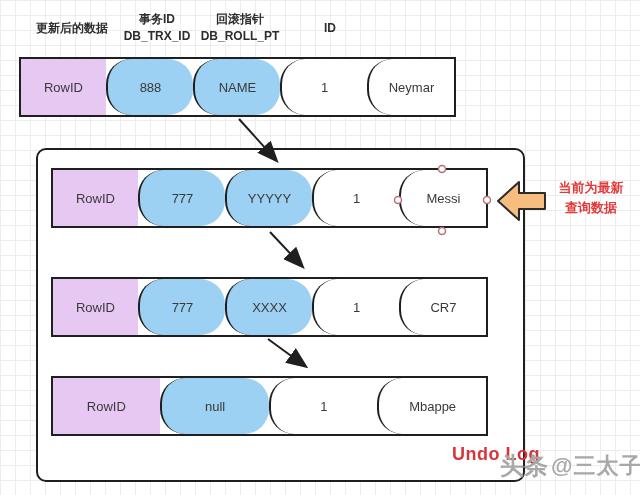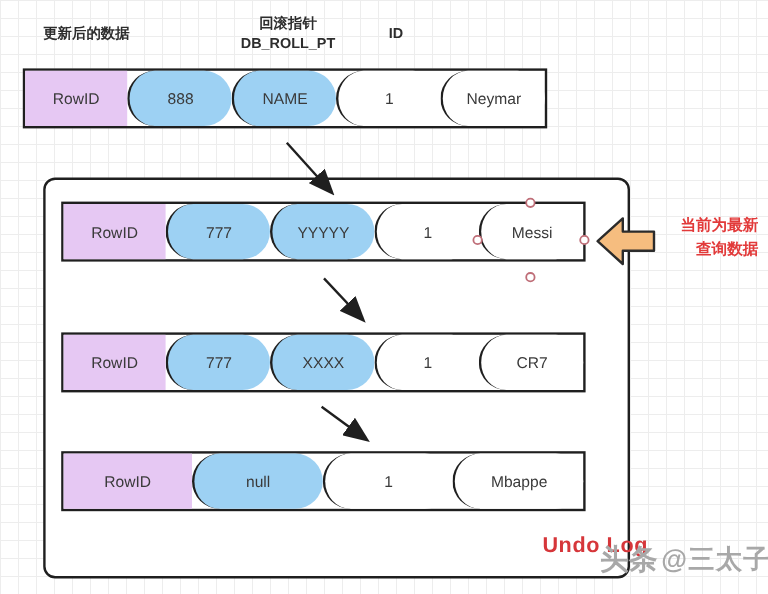--- a/index.html
+++ b/index.html
@@ -20,58 +20,60 @@
     display: flex; align-items: center; justify-content: center; text-align: center;
     font-size: 12px; font-weight: bold; color: #2d2d2d; line-height: 17px;
     white-space: pre-line;
   }
   .hdr-updated { left: 12px; }
   .hdr-trx     { left: 97px; }
   .hdr-roll    { left: 180px; }
   .hdr-id      { left: 270px; }
   .hdr-name    { left: 358px; }
   .vrow {
-    position: absolute; display: flex; width: 437px; height: 50px; z-index: 20;
+    position: absolute; display: flex; width: 437px; height: 60px; z-index: 20;
     border: 2px solid #1f1f1f; background: #ffffff;
   }
   .vrow .cell {
     flex: 1 1 0; display: flex; align-items: center; justify-content: center;
     font-size: 13px; color: #3a3a3a; background: #ffffff;
   }
   .vrow .cell + .cell { border-left: 2px solid #1f1f1f; border-radius: 25px; }
   .cell-rowid { background: #e6c8f3 !important; }
   .cell-blue  { background: #9dd1f3 !important; }
   .row-updated { left: 19px; top: 57px; }
   .row-messi   { left: 51px; top: 168px; }
   .row-cr7     { left: 51px; top: 277px; }
   .row-mbappe  { left: 51px; top: 376px; }
   .overlay { position: absolute; left: 0; top: 0; z-index: 30; pointer-events: none; }
   .note-latest {
     position: absolute; left: 550px; top: 178px; width: 82px; z-index: 35;
     color: #e23a3a; font-size: 13px; font-weight: bold; line-height: 20px;
-    text-align: right; white-space: pre-line;
+    text-align: center; white-space: pre-line;
   }
   .undo-label {
     position: absolute; left: 452px; top: 444px; z-index: 35;
     color: #d6363a; font-size: 18px; font-weight: bold; letter-spacing: 0.5px;
   }
   .watermark {
     position: absolute; left: 500px; top: 450px; z-index: 40;
     display: flex; align-items: center; gap: 3px;
     color: #a8a8a8; font-weight: bold; white-space: nowrap;
   }
   .watermark .wm-prefix { font-size: 24px; }
   .watermark .wm-handle { font-size: 22px; letter-spacing: 1px; }
 </style>
 </head>
 <body>
 
 <div class="canvas">
 
   <div class="hdr hdr-updated">更新后的数据</div>
+  <div class="hdr hdr-trx">事务ID
+DB_TRX_ID</div>
   <div class="hdr hdr-roll">回滚指针
 DB_ROLL_PT</div>
   <div class="hdr hdr-id">ID</div>
 
   <div class="bigbox"></div>
 
   <div class="vrow row-updated">
     <div class="cell cell-rowid">RowID</div>
     <div class="cell cell-blue">888</div>
     <div class="cell cell-blue">NAME</div>

